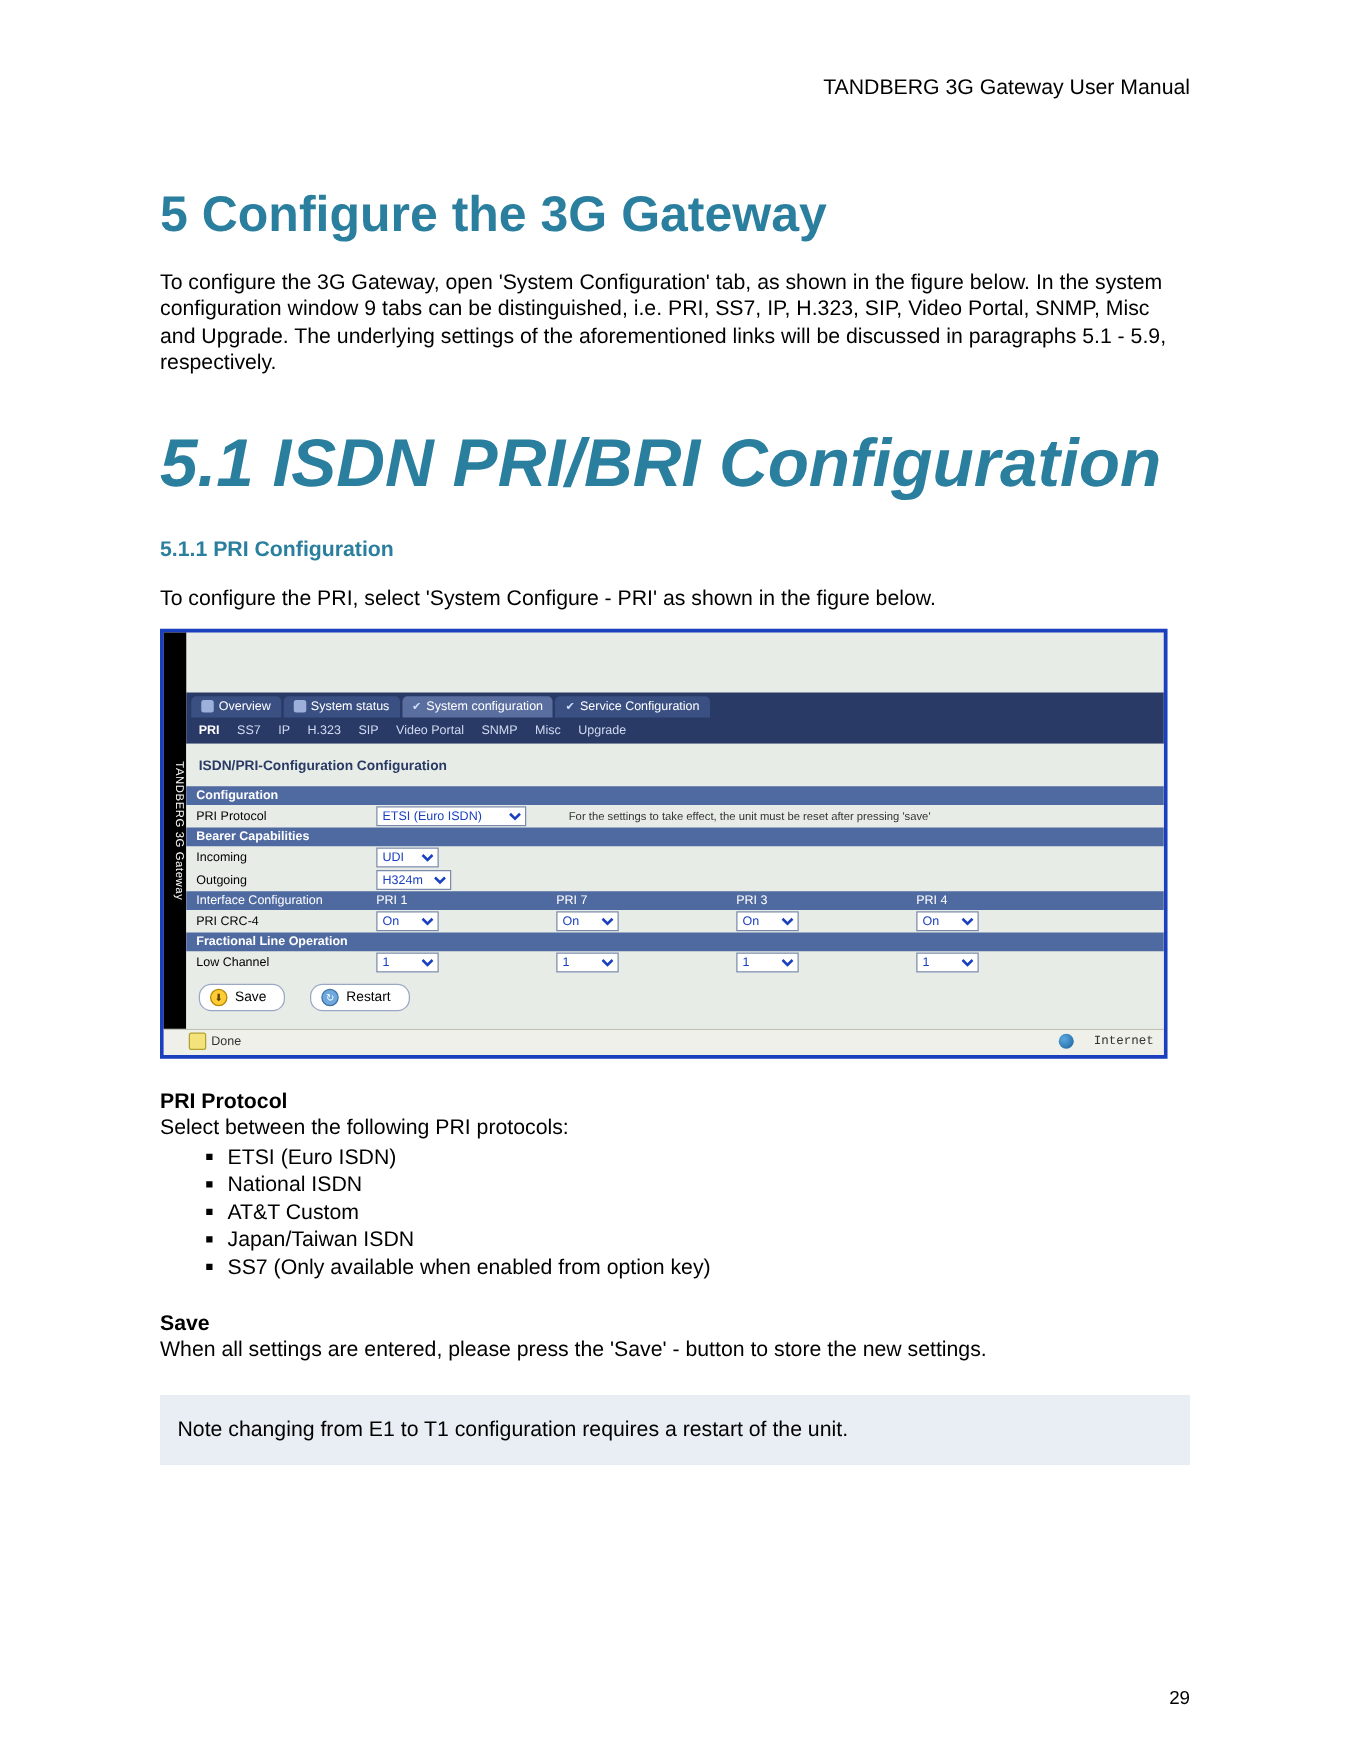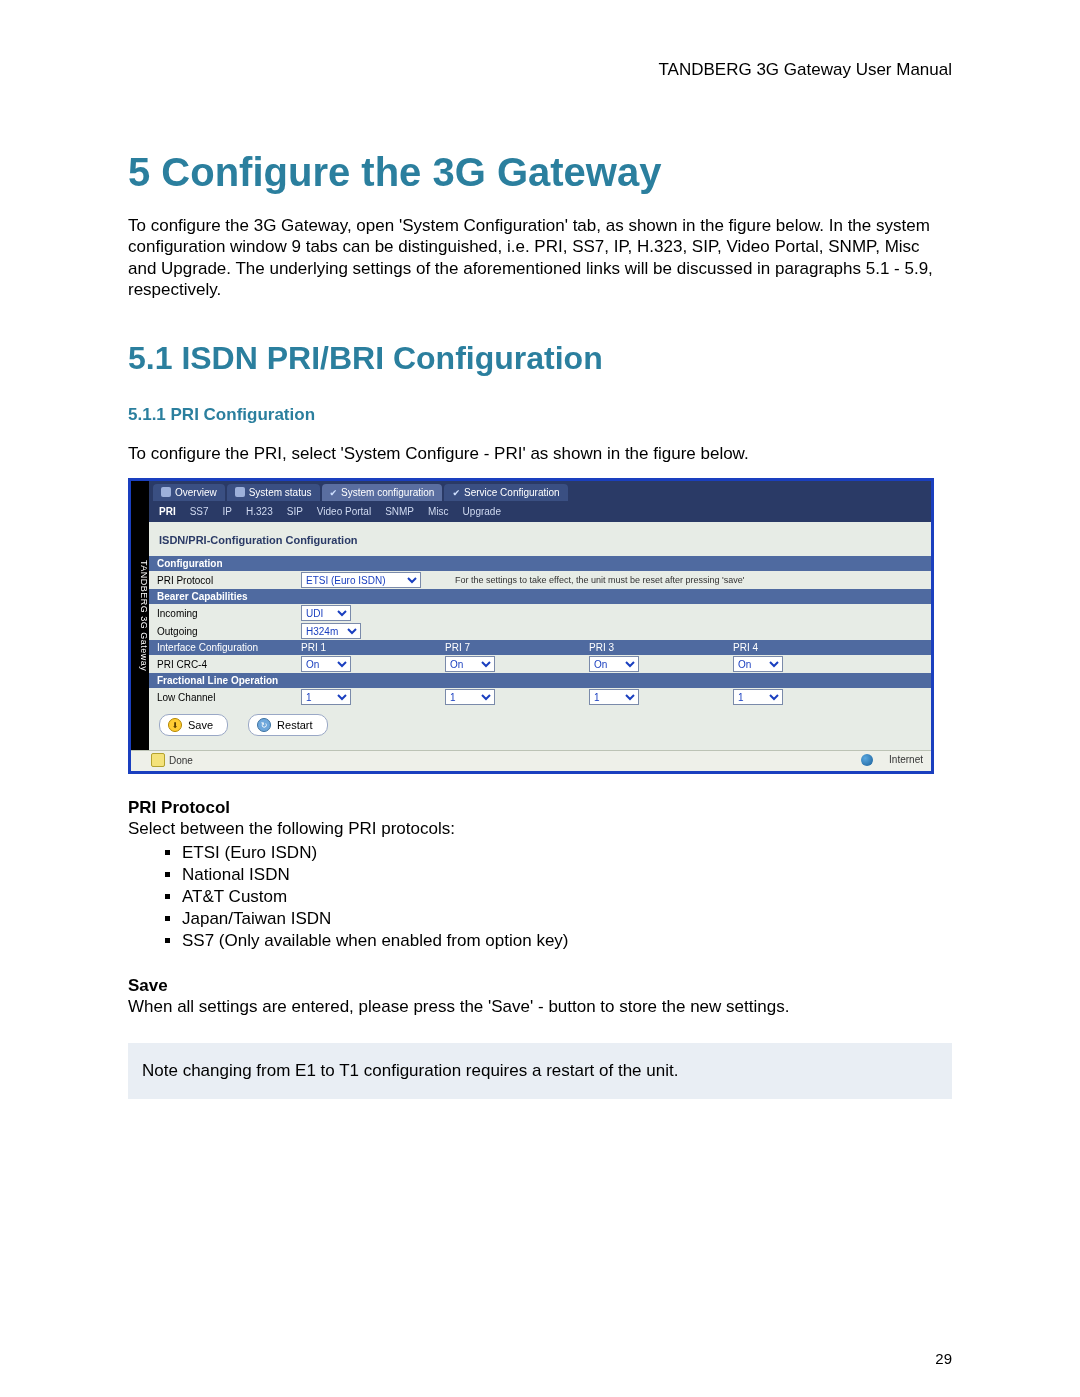--- a/index.html
+++ b/index.html
@@ -22,23 +22,24 @@
     margin-bottom: 70px;
   }
   h1.h5 {
     color: #2b7f9e;
     font-size: 40px;
     font-weight: bold;
     margin: 0 0 20px 0;
   }
   h1.h51 {
     color: #2b7f9e;
-    font-size: 32px;
+    font-size: 54px;
     font-weight: bold;
     margin: 40px 0 20px 0;
+    font-style: italic;
   }
   h2.h511 {
     color: #2b7f9e;
     font-size: 17px;
     font-weight: bold;
     margin: 28px 0 18px 0;
   }
   p.body {
     font-size: 17px;
     line-height: 1.25;
@@ -83,21 +84,21 @@
   .brand-strip {
     background: #000;
     color: #fff;
     width: 18px;
     writing-mode: vertical-rl;
     text-align: center;
     font-size: 9px;
     padding: 6px 0;
     letter-spacing: 0.5px;
   }
-  .fig-main { flex: 1; }
+  .fig-main { flex: 1; margin-top: 48px; }
 
   .top-tabs {
     background: #2a3a66;
     color: #fff;
     display: flex;
     align-items: center;
     height: 22px;
     padding-left: 4px;
     gap: 2px;
   }
@@ -218,21 +219,21 @@
   }
   .status-left { display: flex; align-items: center; gap: 4px; }
   .status-left::before {
     content: "";
     display: inline-block;
     width: 12px; height: 12px;
     background: #f4e27a;
     border: 1px solid #b3a22f;
     border-radius: 2px;
   }
-  .status-right { display: flex; align-items: flex-start; gap: 16px; }
+  .status-right { display: flex; align-items: center; gap: 16px; font-family: Liberation Mono, monospace; }
   .globe {
     width: 12px; height: 12px; border-radius: 50%;
     background: radial-gradient(circle at 35% 35%, #5aa8e0, #1a5f99);
     display: inline-block;
   }
 </style>
 </head>
 <body>
 
 <div class="page">

